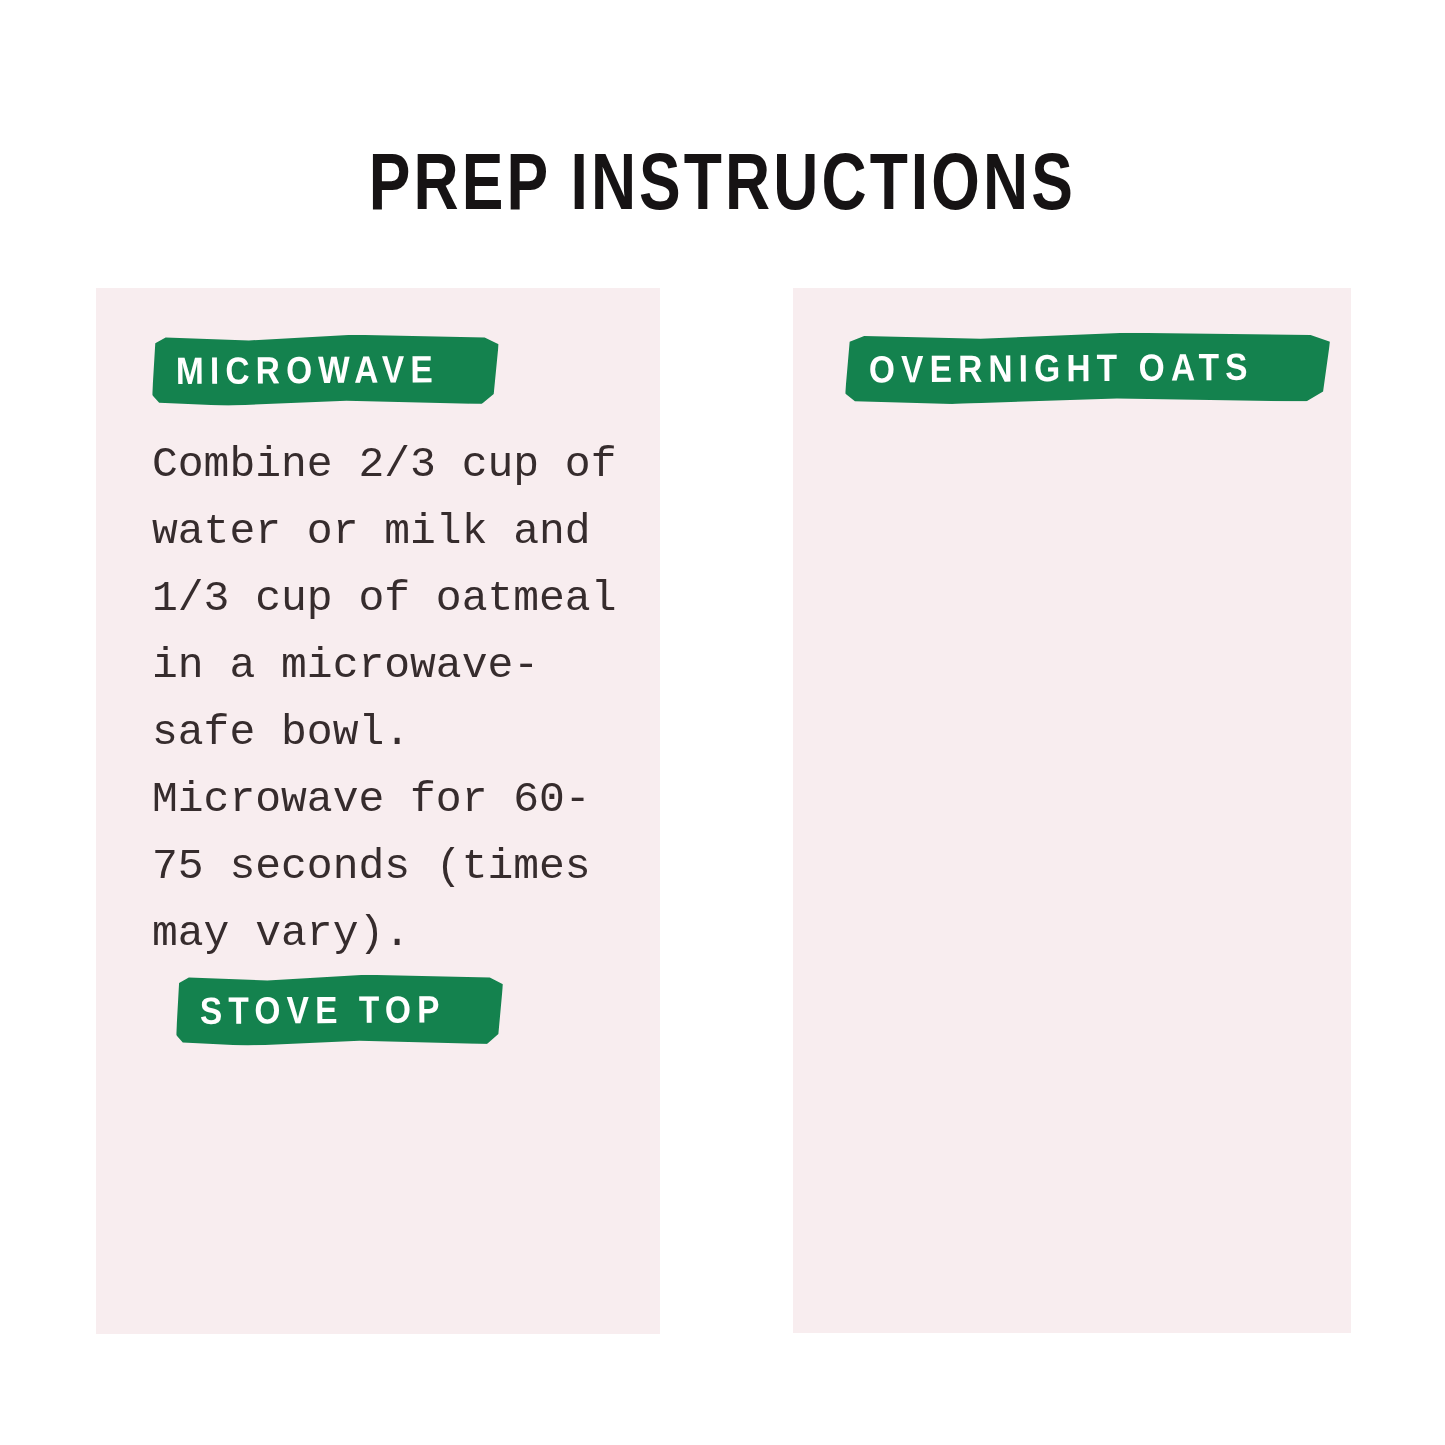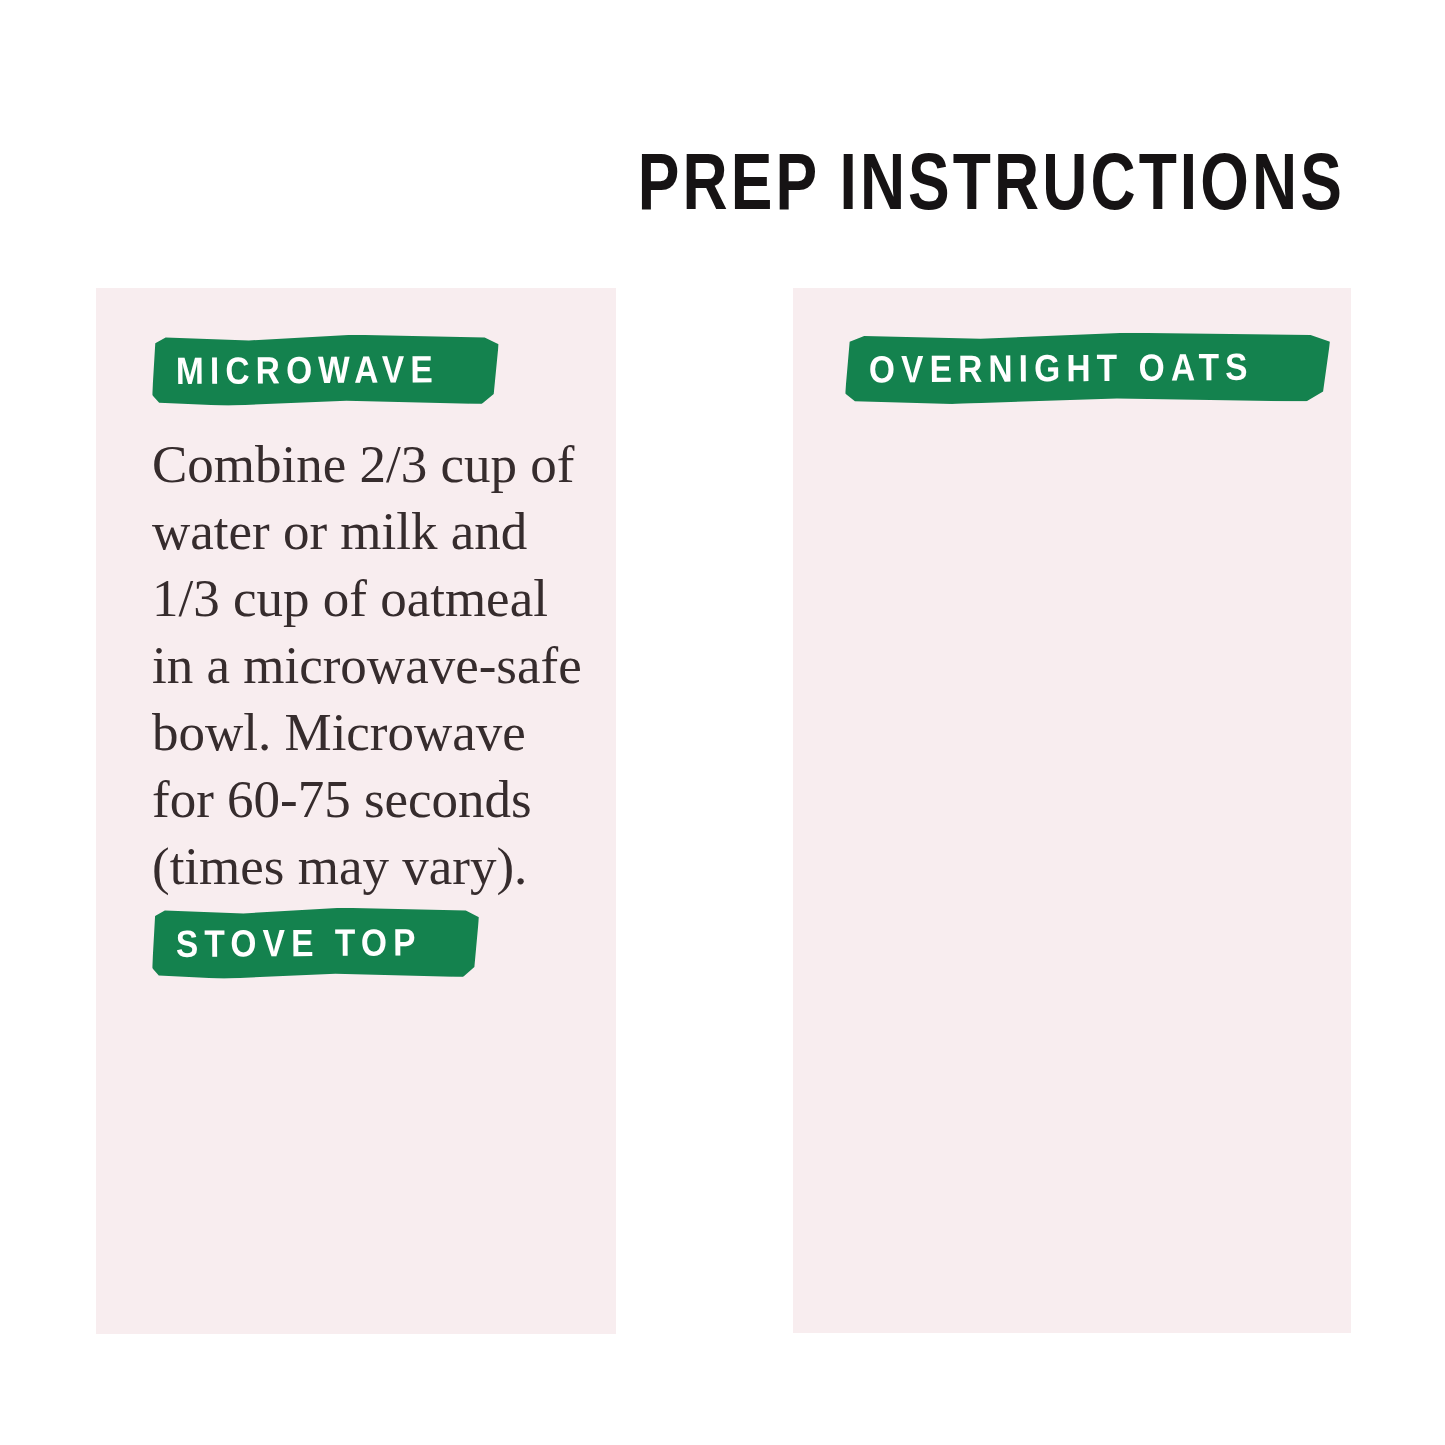--- a/index.html
+++ b/index.html
@@ -10,41 +10,41 @@
     width: 1445px;
     height: 1445px;
     position: relative;
     overflow: hidden;
     background: var(--background, #ffffff);
     font-family: "Liberation Sans", sans-serif;
   }
   .title {
     margin: 0;
     padding-top: 136px;
-    text-align: right;
+    text-align: center;
     font-weight: bold;
     font-size: 80px;
     letter-spacing: 4px;
     color: var(--title-text, #161314);
     white-space: nowrap;
   }
   .title .squeeze {
     display: inline-block;
     transform: scaleX(0.78);
     transform-origin: center;
   }
   .panel {
     position: absolute;
     top: 288px;
     background: var(--panel-background, #f8edef);
     box-sizing: border-box;
   }
   .panel-left {
     left: 96px;
-    width: 520px;
+    width: 564px;
     height: 1046px;
     padding: 47px 30px 0 56px;
   }
   .panel-right {
     left: 793px;
     width: 558px;
     height: 1045px;
     padding: 45px 30px 12px 52px;
   }
   .badge {
@@ -61,27 +61,28 @@
   }
   .badge .squeeze {
     display: inline-block;
     transform: scaleX(0.88);
     transform-origin: left center;
     letter-spacing: 7px;
     white-space: nowrap;
   }
   .body-text {
     margin: 26px 0 8px 0;
-    font-family: Liberation Serif, serif;
-    font-size: 53px;
+    font-family: Liberation Mono, monospace;
+    font-size: 43px;
     line-height: 67px;
     color: var(--body-text, #362c2d);
   }
   .section + .section {
     margin-top: 4px;
+    margin-left: 24px;
   }
 </style>
 </head>
 <body>
 
 <div>
 
   <h1 class="title"><span class="squeeze">PREP INSTRUCTIONS</span></h1>
 
   <div class="panel panel-left">

